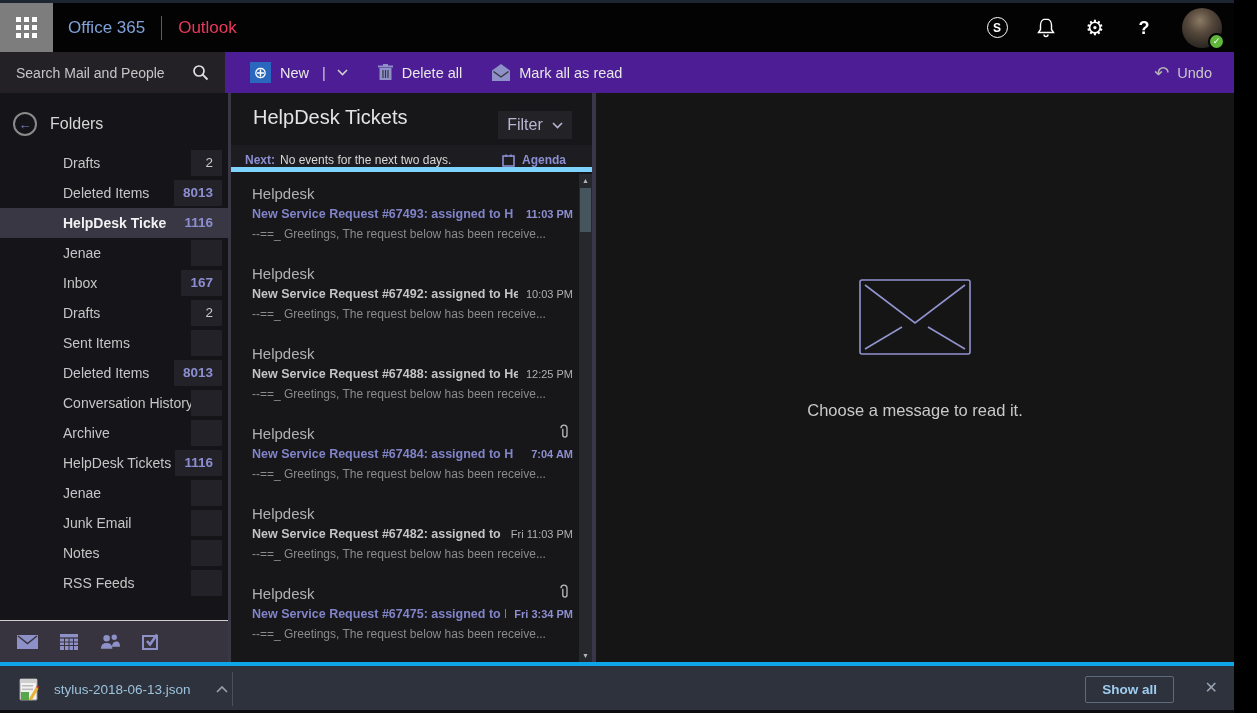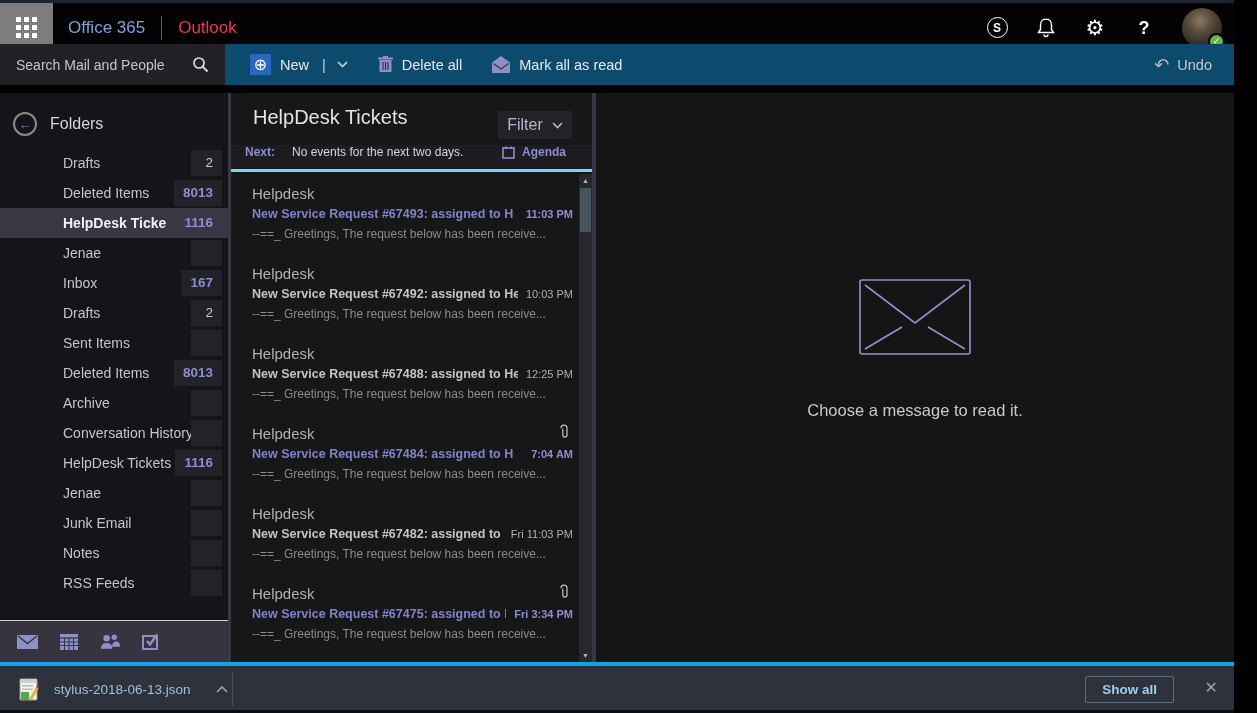--- a/index.html
+++ b/index.html
@@ -18,21 +18,21 @@
   .brand .appname{color:#e8395c;}
   .top-icons{position:absolute;right:12px;top:0;height:49px;display:flex;align-items:center;gap:27px;}
   .tico{color:#fff;font-size:19px;line-height:1;cursor:pointer;display:flex;align-items:center;justify-content:center;width:22px;height:22px;}
   .skype-c{width:19px;height:19px;border:1.5px solid #fff;border-radius:50%;font-size:12px;font-weight:bold;
            display:flex;align-items:center;justify-content:center;color:#fff;}
   .avatar{position:relative;width:40px;height:40px;border-radius:50%;cursor:pointer;
           background:radial-gradient(circle at 45% 32%,#8a7a65 0%,#57493c 35%,#2b2722 75%,#1c1a18 100%);}
   .presence{position:absolute;right:-3px;bottom:-2px;width:13px;height:13px;border-radius:50%;
             background:#5fb83c;border:2px solid #030303;color:#fff;font-size:9px;line-height:13px;text-align:center;}
   
-  .cmdbar{position:absolute;top:44px;left:0;right:0;height:41px;background:#0c4a6e;}
+  .cmdbar{position:absolute;top:52px;left:0;right:0;height:41px;background:#4c1d95;}
   .searchbox{position:absolute;left:0;top:0;width:225px;height:41px;background:#232126;
              display:flex;align-items:center;padding:0 16px;box-sizing:border-box;cursor:text;}
   .search-text{color:#c5c5c5;font-size:14px;flex:1;}
   .cmd-group{position:absolute;left:250px;top:0;height:41px;display:flex;align-items:center;gap:30px;}
   .cmd-btn{display:flex;align-items:center;gap:9px;color:#e8e8e8;font-size:14.5px;cursor:pointer;}
   .new-sq{width:21px;height:21px;background:#2a68c0;color:#fff;display:flex;align-items:center;
           justify-content:center;font-size:16px;line-height:1;}
   .pipe{color:#cfcfcf;margin:0 2px 0 4px;}
   .chev{display:inline-block;}
   .undo-btn{position:absolute;right:22px;top:0;height:41px;display:flex;align-items:center;gap:8px;
@@ -58,22 +58,22 @@
             border-top:1px solid #cfcfcf;display:flex;align-items:center;gap:20px;
             padding-left:17px;box-sizing:border-box;}
   .nav-ico{width:21px;height:21px;display:flex;align-items:center;justify-content:center;cursor:pointer;}
   
   .v-div1{position:absolute;left:228px;top:93px;width:3px;height:569px;background:#3b3846;}
   .listpane{position:absolute;left:231px;top:93px;width:361px;height:569px;background:#171618;overflow:hidden;}
   .list-title{position:absolute;left:22px;top:13px;font-size:20px;color:#e3e3e3;}
   .filter-btn{position:absolute;right:20px;top:18px;width:74px;height:28px;background:#232227;
               color:#b7b5d1;font-size:16px;display:flex;align-items:center;justify-content:center;gap:9px;cursor:pointer;}
   .agenda{position:absolute;left:0;right:0;top:52px;height:27px;background:#1d1c20;
-          border-bottom:3px solid #7dd3fc;display:flex;align-items:flex-start;padding:0 14px;
-          font-size:12px;gap:17px;box-sizing:border-box;}
+          border-bottom:5px solid #7dd3fc;display:flex;align-items:flex-end;padding:0 14px;
+          font-size:12px;gap:5px;box-sizing:border-box;}
   .agenda-prefix{color:#8d8ed1;font-weight:bold;}
   .agenda-text{color:#d8d8d8;}
   .agenda-right{margin-left:auto;margin-right:12px;display:flex;gap:7px;color:#8d8ed1;
                 font-weight:bold;align-items:center;cursor:pointer;}
   .messages{position:absolute;top:80px;left:0;right:13px;bottom:0;overflow:hidden;}
   .msg{position:relative;height:80px;padding:11px 6px 0 21px;box-sizing:border-box;cursor:pointer;}
   .msg-sender{font-size:15px;color:#b2b2b2;line-height:19px;}
   .clip{position:absolute;right:10px;top:11px;}
   .msg-line2{display:flex;align-items:baseline;margin-top:4px;}
   .msg-subject{flex:1;overflow:hidden;white-space:nowrap;font-size:12.5px;font-weight:bold;color:#c4c4c4;}
@@ -235,26 +235,26 @@
     <span class="f-label">Sent Items</span>
     <span class="f-count"></span>
   </div>
         <div class="folder-row">
 
     <span class="f-label">Deleted Items</span>
     <span class="f-count unread">8013</span>
   </div>
         <div class="folder-row">
 
+    <span class="f-label">Conversation History</span>
+    <span class="f-count"></span>
+  </div>
+        <div class="folder-row">
+
     <span class="f-label">Archive</span>
-    <span class="f-count"></span>
-  </div>
-        <div class="folder-row">
-
-    <span class="f-label">Conversation History</span>
     <span class="f-count"></span>
   </div>
         <div class="folder-row">
 
     <span class="f-label">HelpDesk Tickets</span>
     <span class="f-count unread">1116</span>
   </div>
         <div class="folder-row">
 
     <span class="f-label">Jenae</span>

